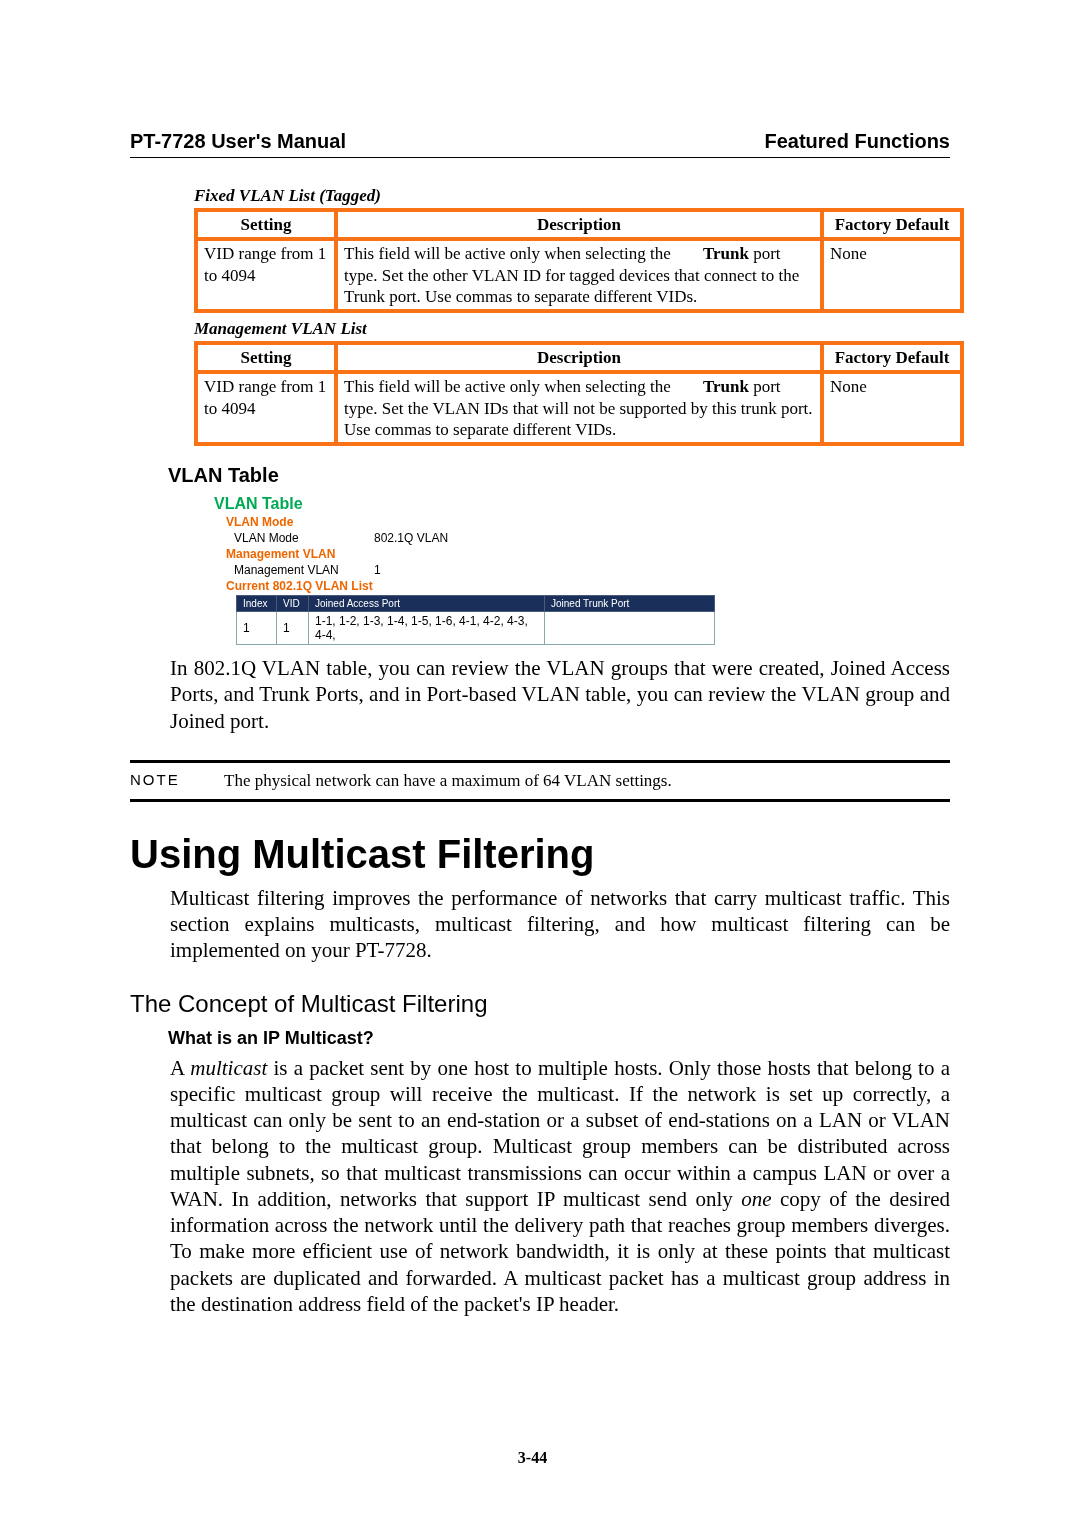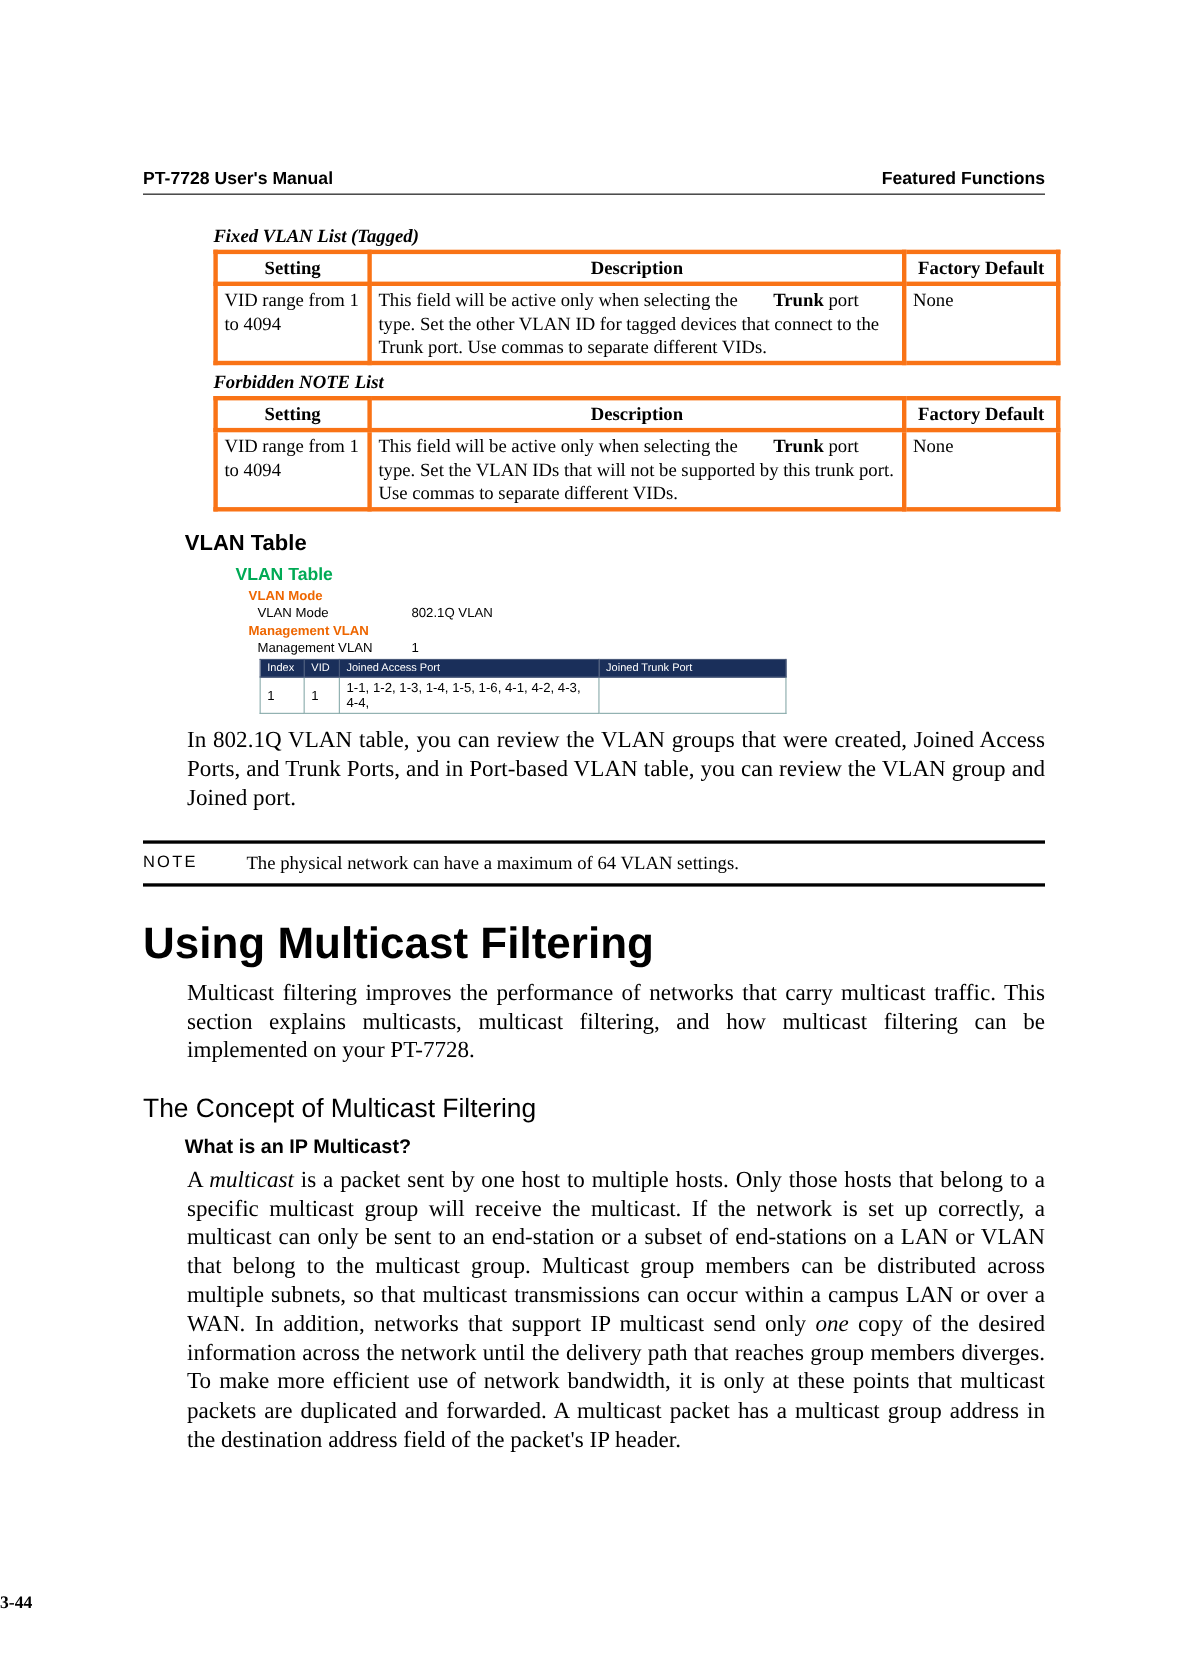--- a/index.html
+++ b/index.html
@@ -6,21 +6,21 @@
   body {
     background: #fff;
     font-family: "Times New Roman", Times, serif;
     font-size: 17px;
     color: #000;
     width: 1080px;
     height: 1527px;
     padding: 130px 130px 0 130px;
     position: relative;
   }
-  .hdr-row { display: flex; justify-content: space-between; font-family: Arial, Helvetica, sans-serif; font-weight: bold; font-size: 16px; margin-top: 24px; }
+  .hdr-row { display: flex; justify-content: space-between; font-family: Arial, Helvetica, sans-serif; font-weight: bold; font-size: 20px; }
   .hdr-rule { border: none; border-top: 1.5px solid #000; margin-top: 4px; margin-bottom: 28px; }
   .sub-italic { font-family: "Times New Roman", serif; font-style: italic; font-weight: bold; font-size: 17px; margin: 0 0 2px 64px; }
   table.config { border-collapse: collapse; width: 770px; margin-left: 64px; margin-bottom: 6px; }
   table.config th, table.config td { border: 4px solid #f97316; padding: 2px 6px; vertical-align: top; font-size: 17px; line-height: 1.25; text-align: left; }
   table.config th { font-weight: bold; text-align: center; }
   table.config td.setting { width: 140px; }
   table.config td.def { width: 140px; }
   .h3 { font-family: Arial, Helvetica, sans-serif; font-weight: bold; font-size: 20px; margin: 18px 0 6px 38px; }
   .vlan-shot { margin: 0 0 4px 84px; width: 640px; border: none; font-family: Arial, Helvetica, sans-serif; font-size: 12px; padding: 2px 0 6px 0; }
   .vlan-title { color: #0a5; font-weight: bold; font-size: 16px; margin: 0 0 2px 0; }
@@ -31,21 +31,21 @@
   table.vlan-inner { border-collapse: collapse; margin: 2px 0 0 22px; font-size: 12px; }
   table.vlan-inner th { background: #1a2f5a; color: #fff; font-weight: normal; border: 1px solid #4a5a7a; padding: 2px 6px; text-align: left; font-size: 10px; }
   table.vlan-inner td { border: 1px solid #8aa; padding: 2px 6px; }
   .para { margin: 0 0 0 40px; text-align: justify; font-size: 21px; line-height: 1.25; }
   .note-box { border-top: 3px solid #000; border-bottom: 3px solid #000; margin: 26px 0 30px 0; padding: 8px 0; display: flex; }
   .note-lbl { font-family: Arial, Helvetica, sans-serif; letter-spacing: 2px; font-size: 15px; width: 94px; flex-shrink: 0; }
   .note-txt { font-size: 17px; }
   .h1 { font-family: Arial, Helvetica, sans-serif; font-weight: bold; font-size: 40px; margin: 0 0 8px 0; }
   .h2 { font-family: Arial, Helvetica, sans-serif; font-weight: normal; font-size: 24px; margin: 26px 0 4px 0; }
   .h3b { font-family: Arial, Helvetica, sans-serif; font-weight: bold; font-size: 18px; margin: 10px 0 6px 38px; }
-  .pagenum { position: absolute; bottom: 60px; left: 0; right: 15px; font-weight: bold; font-family: "Times New Roman", serif; font-size: 16px; }
+  .pagenum { position: absolute; bottom: 60px; left: 0; right: 15px; text-align: center; font-weight: bold; font-family: "Times New Roman", serif; font-size: 16px; }
   .bold { font-weight: bold; margin-left: 28px; }
   .ital { font-style: italic; }
 </style>
 </head>
 <body>
 
 <div class="hdr-row">
   <span>PT-7728 User's Manual</span>
   <span>Featured Functions</span>
 </div>
@@ -62,21 +62,21 @@
   <tr>
     <td class="setting">VID range from 1 to 4094</td>
     <td>
       <span>This field will be active only when selecting the </span><span class="bold">Trunk</span><span> port type. Set the other VLAN ID for tagged devices that connect to the Trunk port. Use commas to separate different VIDs.</span>
     </td>
     <td class="def">None</td>
   </tr>
 </tbody>
   </table>
 
-<div class="sub-italic">Forbidden NOTE List</div>
+<div class="sub-italic">Management VLAN List</div>
 <table class="config">
   <tbody>
       <tr>
     <th>Setting</th>
     <th>Description</th>
     <th>Factory Default</th>
   </tr>
   <tr>
     <td class="setting">VID range from 1 to 4094</td>
     <td>
@@ -94,20 +94,21 @@
   <div class="vlan-orange">VLAN Mode</div>
   <div class="vlan-row">
     <span class="lab">VLAN Mode</span>
     <span class="val">802.1Q VLAN</span>
   </div>
   <div class="vlan-orange">Management VLAN</div>
   <div class="vlan-row">
     <span class="lab">Management VLAN</span>
     <span class="val">1</span>
   </div>
+  <div class="vlan-orange">Current 802.1Q VLAN List</div>
   <table class="vlan-inner">
     <tbody>
         <tr>
       <th style="width:40px">Index</th>
       <th style="width:32px">VID</th>
       <th style="width:236px">Joined Access Port</th>
       <th style="width:170px">Joined Trunk Port</th>
     </tr>
     <tr>
       <td>1</td>

